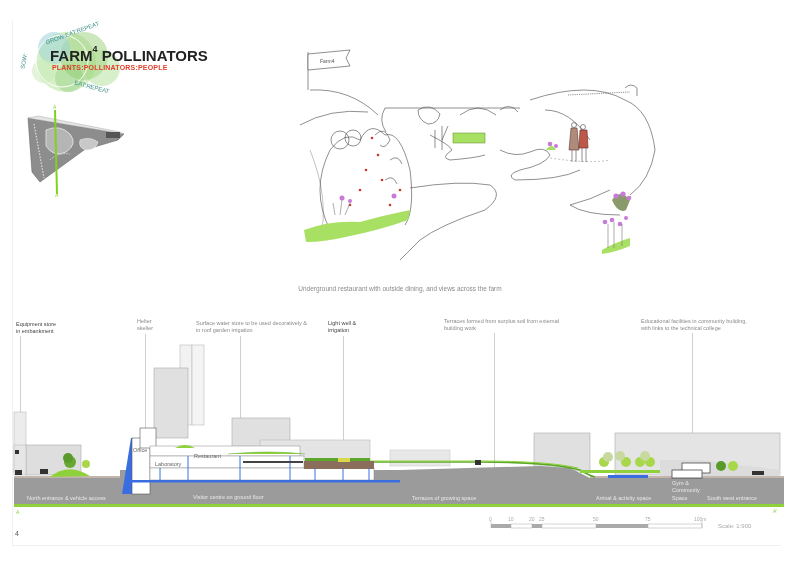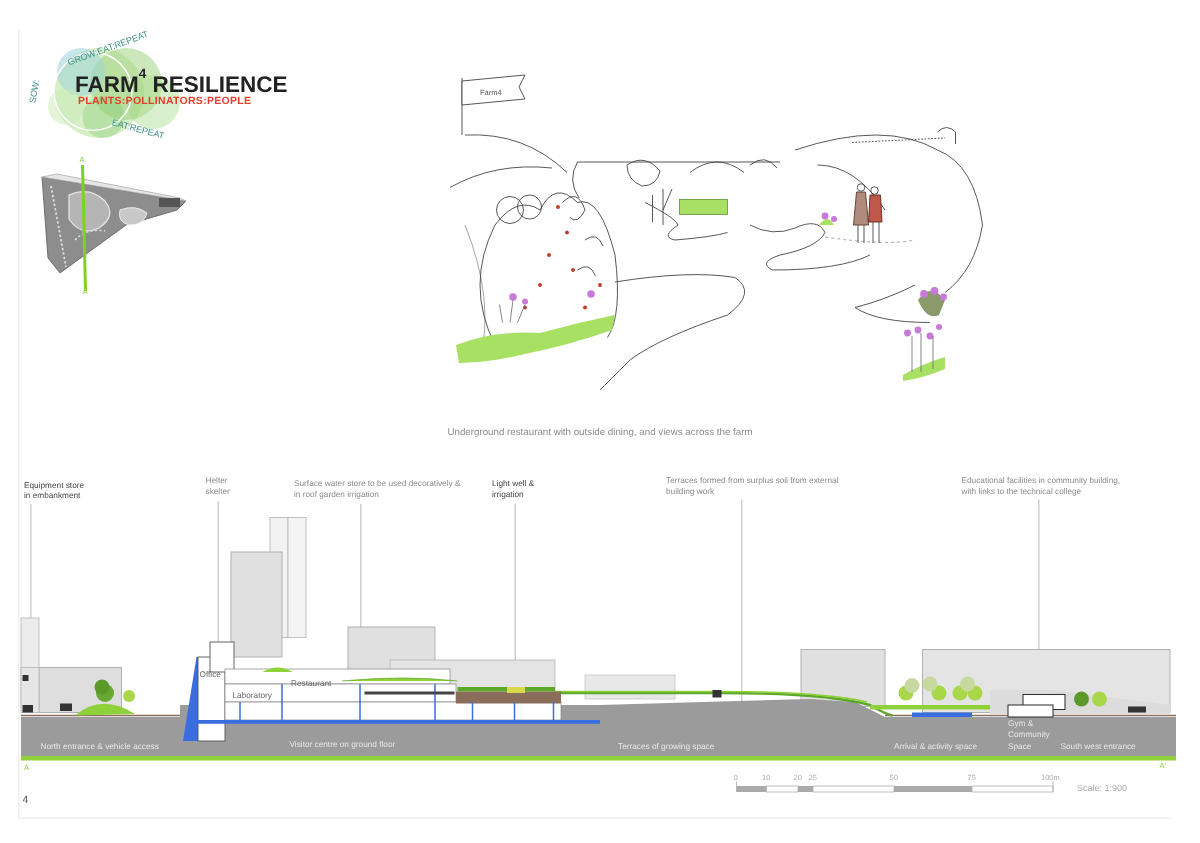--- a/index.html
+++ b/index.html
@@ -38,21 +38,21 @@
       <circle cx="70" cy="30" r="24" fill="#9ad07a" opacity="0.5"></circle>
       <circle cx="40" cy="22" r="16" fill="#9dd3d8" opacity="0.55"></circle>
       <circle cx="88" cy="42" r="18" fill="#a9dc8c" opacity="0.45"></circle>
       <circle cx="55" cy="52" r="14" fill="#7fc66a" opacity="0.35"></circle>
       <circle cx="30" cy="45" r="12" fill="#c8e9b6" opacity="0.5"></circle>
       <circle cx="48" cy="35" r="26" fill="none" stroke="#ffffff" stroke-width="1"></circle>
     </svg>
     <div class="logo-ring" style="left:30px;top:4px;transform:rotate(-20deg)">GROW:EAT:REPEAT</div>
     <div class="logo-ring" style="left:2px;top:32px;transform:rotate(-80deg)">SOW:</div>
     <div class="logo-ring" style="left:60px;top:58px;transform:rotate(15deg)">EAT:REPEAT</div>
-    <div class="logo-title"><span>FARM</span><sup>4</sup> <span>RESILIENCE</span></div>
+    <div class="logo-title"><span>FARM</span><sup>4</sup> <span>POLLINATORS</span></div>
     <div class="logo-sub">PLANTS:POLLINATORS:PEOPLE</div>
   </div>
 
   <div class="keyplan">
     <svg width="110" height="85">
       <polygon points="4,8 100,24 94,30 60,40 16,72 8,62" fill="#8d8d8d" stroke="#666" stroke-width="0.6"></polygon>
       <polygon points="4,8 100,24 96,22 14,6" fill="#e6e6e6" stroke="#aaa" stroke-width="0.5"></polygon>
       <path d="M22,20 q14,-6 24,4 q8,10 -4,18 q-12,6 -20,-6z" fill="#b5b5b5" stroke="#e8e8e8" stroke-width="0.8"></path>
       <path d="M56,30 q10,-4 18,2 q-2,8 -12,8 q-8,-2 -6,-10z" fill="#c8c8c8" stroke="#eee" stroke-width="0.6"></path>
       <path d="M10,14 l10,54" stroke="#e0e0e0" stroke-width="1.2" stroke-dasharray="1.5 1.5"></path>

